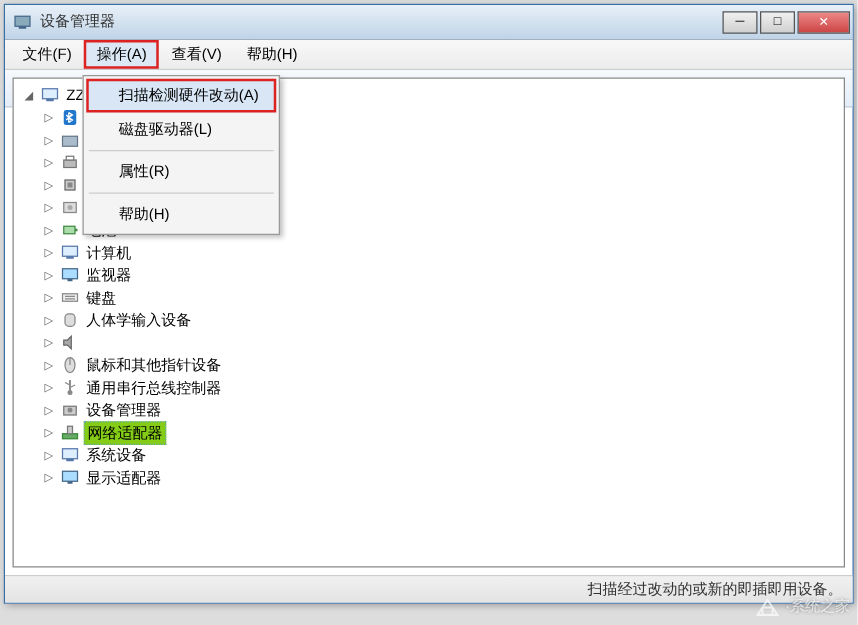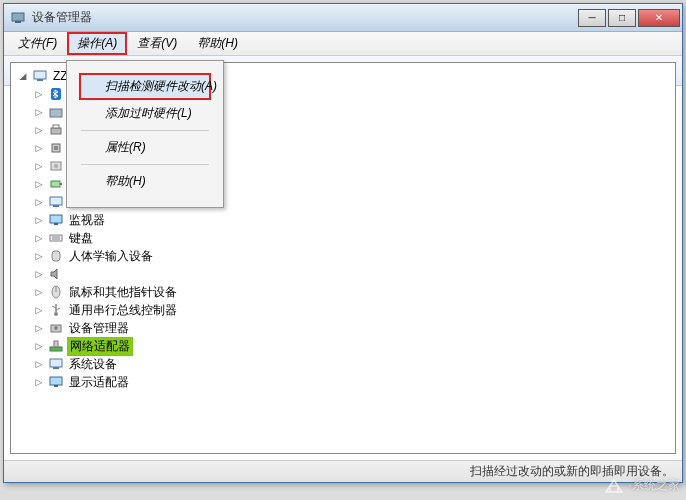--- a/index.html
+++ b/index.html
@@ -7,29 +7,29 @@
 
 .window { position: absolute; left: 3px; top: 3px; width: 680px; height: 480px; background: #fff; border: 1px solid #3a6ea5; box-shadow: 2px 2px 6px rgba(0,0,0,0.3); }
 
 .titlebar { height: 28px; background: linear-gradient(to bottom, #e8f0f8 0%, #d4e2f0 50%, #c0d4e8 100%); display: flex; align-items: center; padding: 0 2px 0 6px; border-bottom: 1px solid #a0b0c0; }
 .titlebar .icon { width: 16px; height: 16px; margin-right: 6px; }
 .titlebar .title { flex: 1; color: #333; }
 .winbtns { display: flex; gap: 0; }
 .winbtn { width: 28px; height: 18px; border: 1px solid #555; background: linear-gradient(#f0f0f0,#d0d0d0); display: flex; align-items: center; justify-content: center; font-size: 10px; margin-left: 2px; cursor: pointer; }
 .winbtn.close { background: linear-gradient(#e88,#c44); color: #fff; width: 42px; }
 
-.menubar { height: 24px; background: linear-gradient(#f8f8f8,#ececec); border-bottom: 1px solid #ccc; display: flex; align-items: stretch; padding-left: 4px; position: relative; font-style: italic; }
+.menubar { height: 24px; background: linear-gradient(#f8f8f8,#ececec); border-bottom: 1px solid #ccc; display: flex; align-items: stretch; padding-left: 4px; position: relative; }
 .menuitem { padding: 0 10px; display: flex; align-items: center; cursor: pointer; }
 .menuitem.active { background: #dce8f5; border: 2px solid #d22; padding: 0 8px; }
 
 .toolbar { height: 30px; background: linear-gradient(#f6f9fd,#e4edf8); border-bottom: 1px solid #b8c8d8; display: flex; align-items: center; padding: 0 6px; gap: 4px; }
 .tbtn { width: 24px; height: 24px; display: flex; align-items: center; justify-content: center; border: 1px solid transparent; cursor: pointer; color: #668; }
 .tsep { width: 1px; height: 20px; background: #bcd; margin: 0 3px; }
 
-.dropdown { position: absolute; left: 62px; top: 28px; width: 158px; background: #f4f4f4; border: 1px solid #999; box-shadow: 2px 2px 4px rgba(0,0,0,0.25); z-index: 10; padding: 12px; }
+.dropdown { position: absolute; left: 62px; top: 28px; width: 158px; background: #f4f4f4; border: 1px solid #999; box-shadow: 2px 2px 4px rgba(0,0,0,0.25); z-index: 10; padding: 2px; }
 .dditem { padding: 5px 10px 5px 26px; cursor: pointer; white-space: nowrap; position: relative; }
 .dditem.hl { background: #d8e6f5; border: 2px solid #d22; padding: 3px 8px 3px 24px; }
 .ddsep { height: 1px; background: #ccc; margin: 3px 2px; }
 
 .tree-area { position: absolute; left: 6px; right: 6px; top: 58px; bottom: 28px; border: 1px solid #888; background: #fff; overflow: auto; }
 .tree { padding: 4px 2px; }
 .node { display: flex; align-items: center; height: 18px; padding-left: 4px; white-space: nowrap; }
 .node .exp { width: 12px; height: 12px; display: inline-flex; align-items: center; justify-content: center; font-size: 9px; color: #666; cursor: pointer; }
 .node .nicon { width: 16px; height: 16px; margin: 0 3px; display: inline-flex; align-items: center; justify-content: center; }
 .node.lvl1 { padding-left: 20px; }
@@ -64,21 +64,21 @@
   </div>
 
   <div class="menubar">
     <div class="menuitem">文件(F)</div>
     <div class="menuitem active">操作(A)</div>
     <div class="menuitem">查看(V)</div>
     <div class="menuitem">帮助(H)</div>
 
     <div class="dropdown">
       <div class="dditem hl">扫描检测硬件改动(A)</div>
-      <div class="dditem">添加过时硬件(L)</div>
+      <div class="dditem">磁盘驱动器(L)</div>
       <div class="ddsep"></div>
       <div class="dditem">属性(R)</div>
       <div class="ddsep"></div>
       <div class="dditem">帮助(H)</div>
     </div>
   </div>
 
   <div class="toolbar">
     <div class="tbtn">
         <svg width="14" height="14" viewBox="0 0 14 14">

